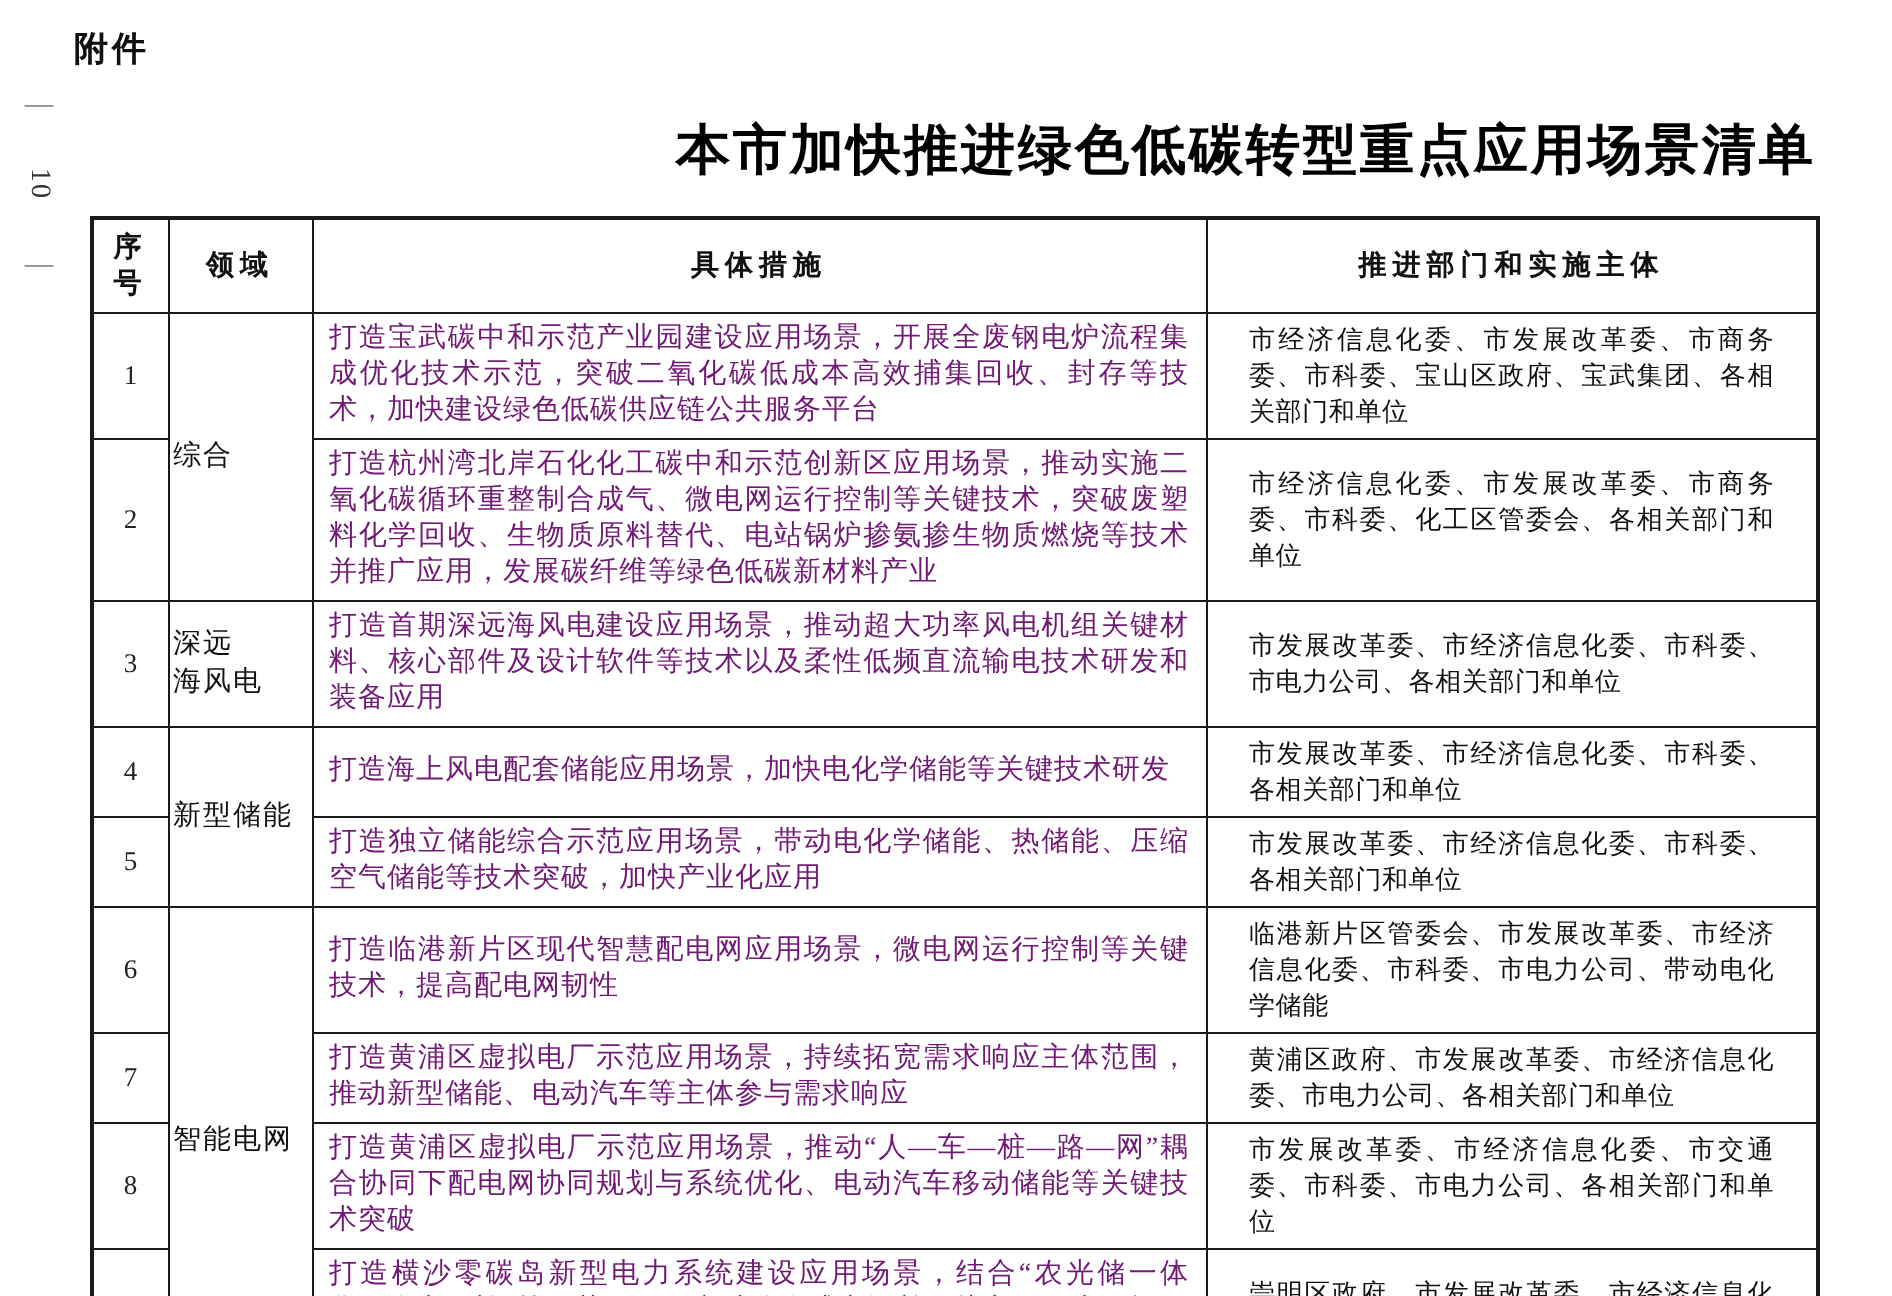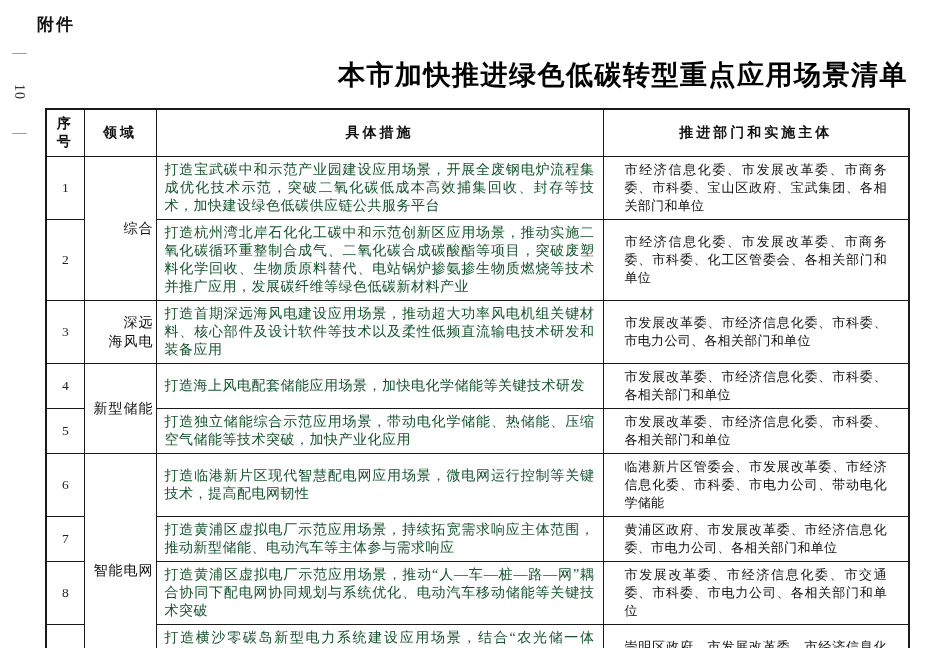--- a/index.html
+++ b/index.html
@@ -83,35 +83,35 @@
     padding: 5px 2px;
     color: #111;
   }
   td.cell-index {
     text-align: center;
     font-size: 13.5px;
     color: #222;
     padding: 2px;
   }
   td.cell-field {
-    text-align: right;
+    text-align: left;
     font-size: 14px;
     letter-spacing: 1px;
     white-space: pre-line;
     line-height: 19px;
     color: #111;
     padding: 2px;
   }
   td.cell-measure {
     font-size: 14px;
     letter-spacing: 0.5px;
     line-height: 18px;
     text-align: justify;
     padding: 4px 8px;
-    color: #14532d;
+    color: #701a75;
     margin-left: 36px;
   }
   td.cell-dept {
     font-size: 13px;
     letter-spacing: 0.3px;
     line-height: 18px;
     text-align: justify;
     padding: 4px 21px;
     color: #111;
   }
@@ -148,21 +148,21 @@
     </thead>
     <tbody>
       <tr>
         <td class="cell-index">1</td>
         <td class="cell-field" rowspan="2">综合</td>
         <td class="cell-measure">打造宝武碳中和示范产业园建设应用场景，开展全废钢电炉流程集成优化技术示范，突破二氧化碳低成本高效捕集回收、封存等技术，加快建设绿色低碳供应链公共服务平台</td>
         <td class="cell-dept">市经济信息化委、市发展改革委、市商务委、市科委、宝山区政府、宝武集团、各相关部门和单位</td>
       </tr>
       <tr>
         <td class="cell-index">2</td>
-        <td class="cell-measure">打造杭州湾北岸石化化工碳中和示范创新区应用场景，推动实施二氧化碳循环重整制合成气、二氧化碳合成碳酸酯等项目，突破废塑料化学回收、生物质原料替代、电站锅炉掺氨掺生物质燃烧等技术并推广应用，发展碳纤维等绿色低碳新材料产业</td>
+        <td class="cell-measure">打造杭州湾北岸石化化工碳中和示范创新区应用场景，推动实施二氧化碳循环重整制合成气、微电网运行控制等关键技术，突破废塑料化学回收、生物质原料替代、电站锅炉掺氨掺生物质燃烧等技术并推广应用，发展碳纤维等绿色低碳新材料产业</td>
         <td class="cell-dept">市经济信息化委、市发展改革委、市商务委、市科委、化工区管委会、各相关部门和单位</td>
       </tr>
       <tr>
         <td class="cell-index">3</td>
         <td class="cell-field">深远
 海风电</td>
         <td class="cell-measure">打造首期深远海风电建设应用场景，推动超大功率风电机组关键材料、核心部件及设计软件等技术以及柔性低频直流输电技术研发和装备应用</td>
         <td class="cell-dept">市发展改革委、市经济信息化委、市科委、市电力公司、各相关部门和单位</td>
       </tr>
       <tr>

